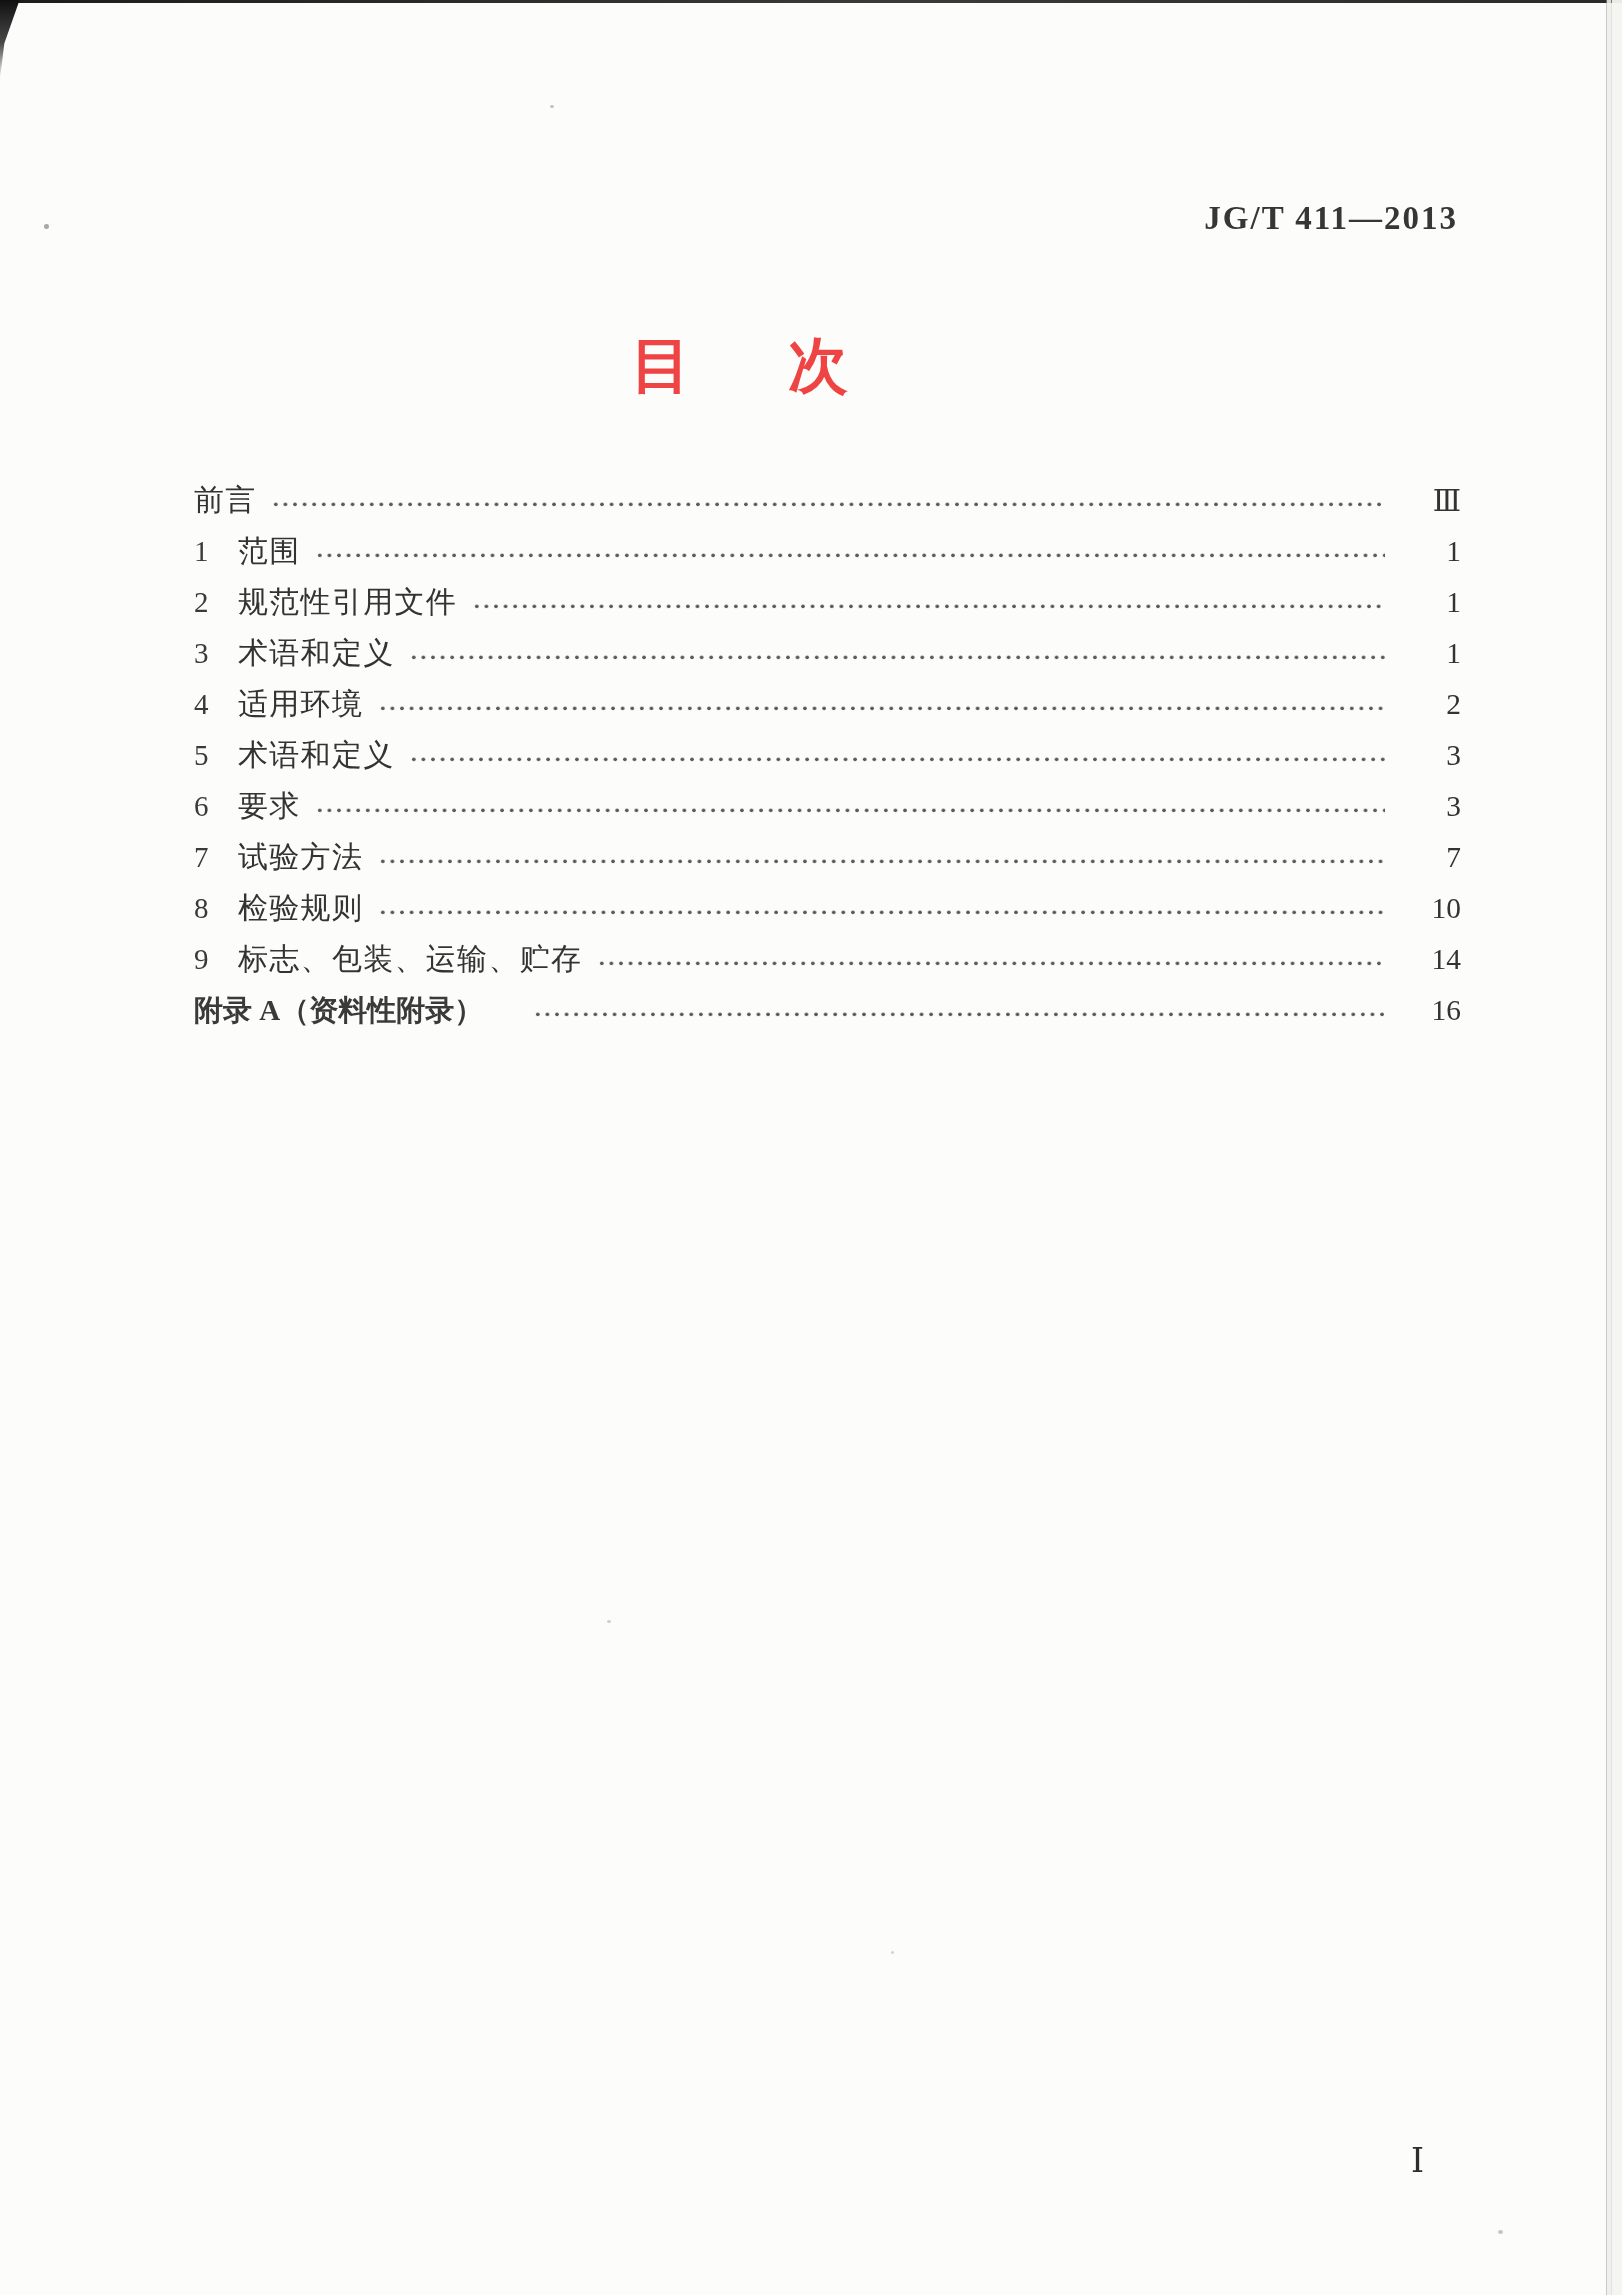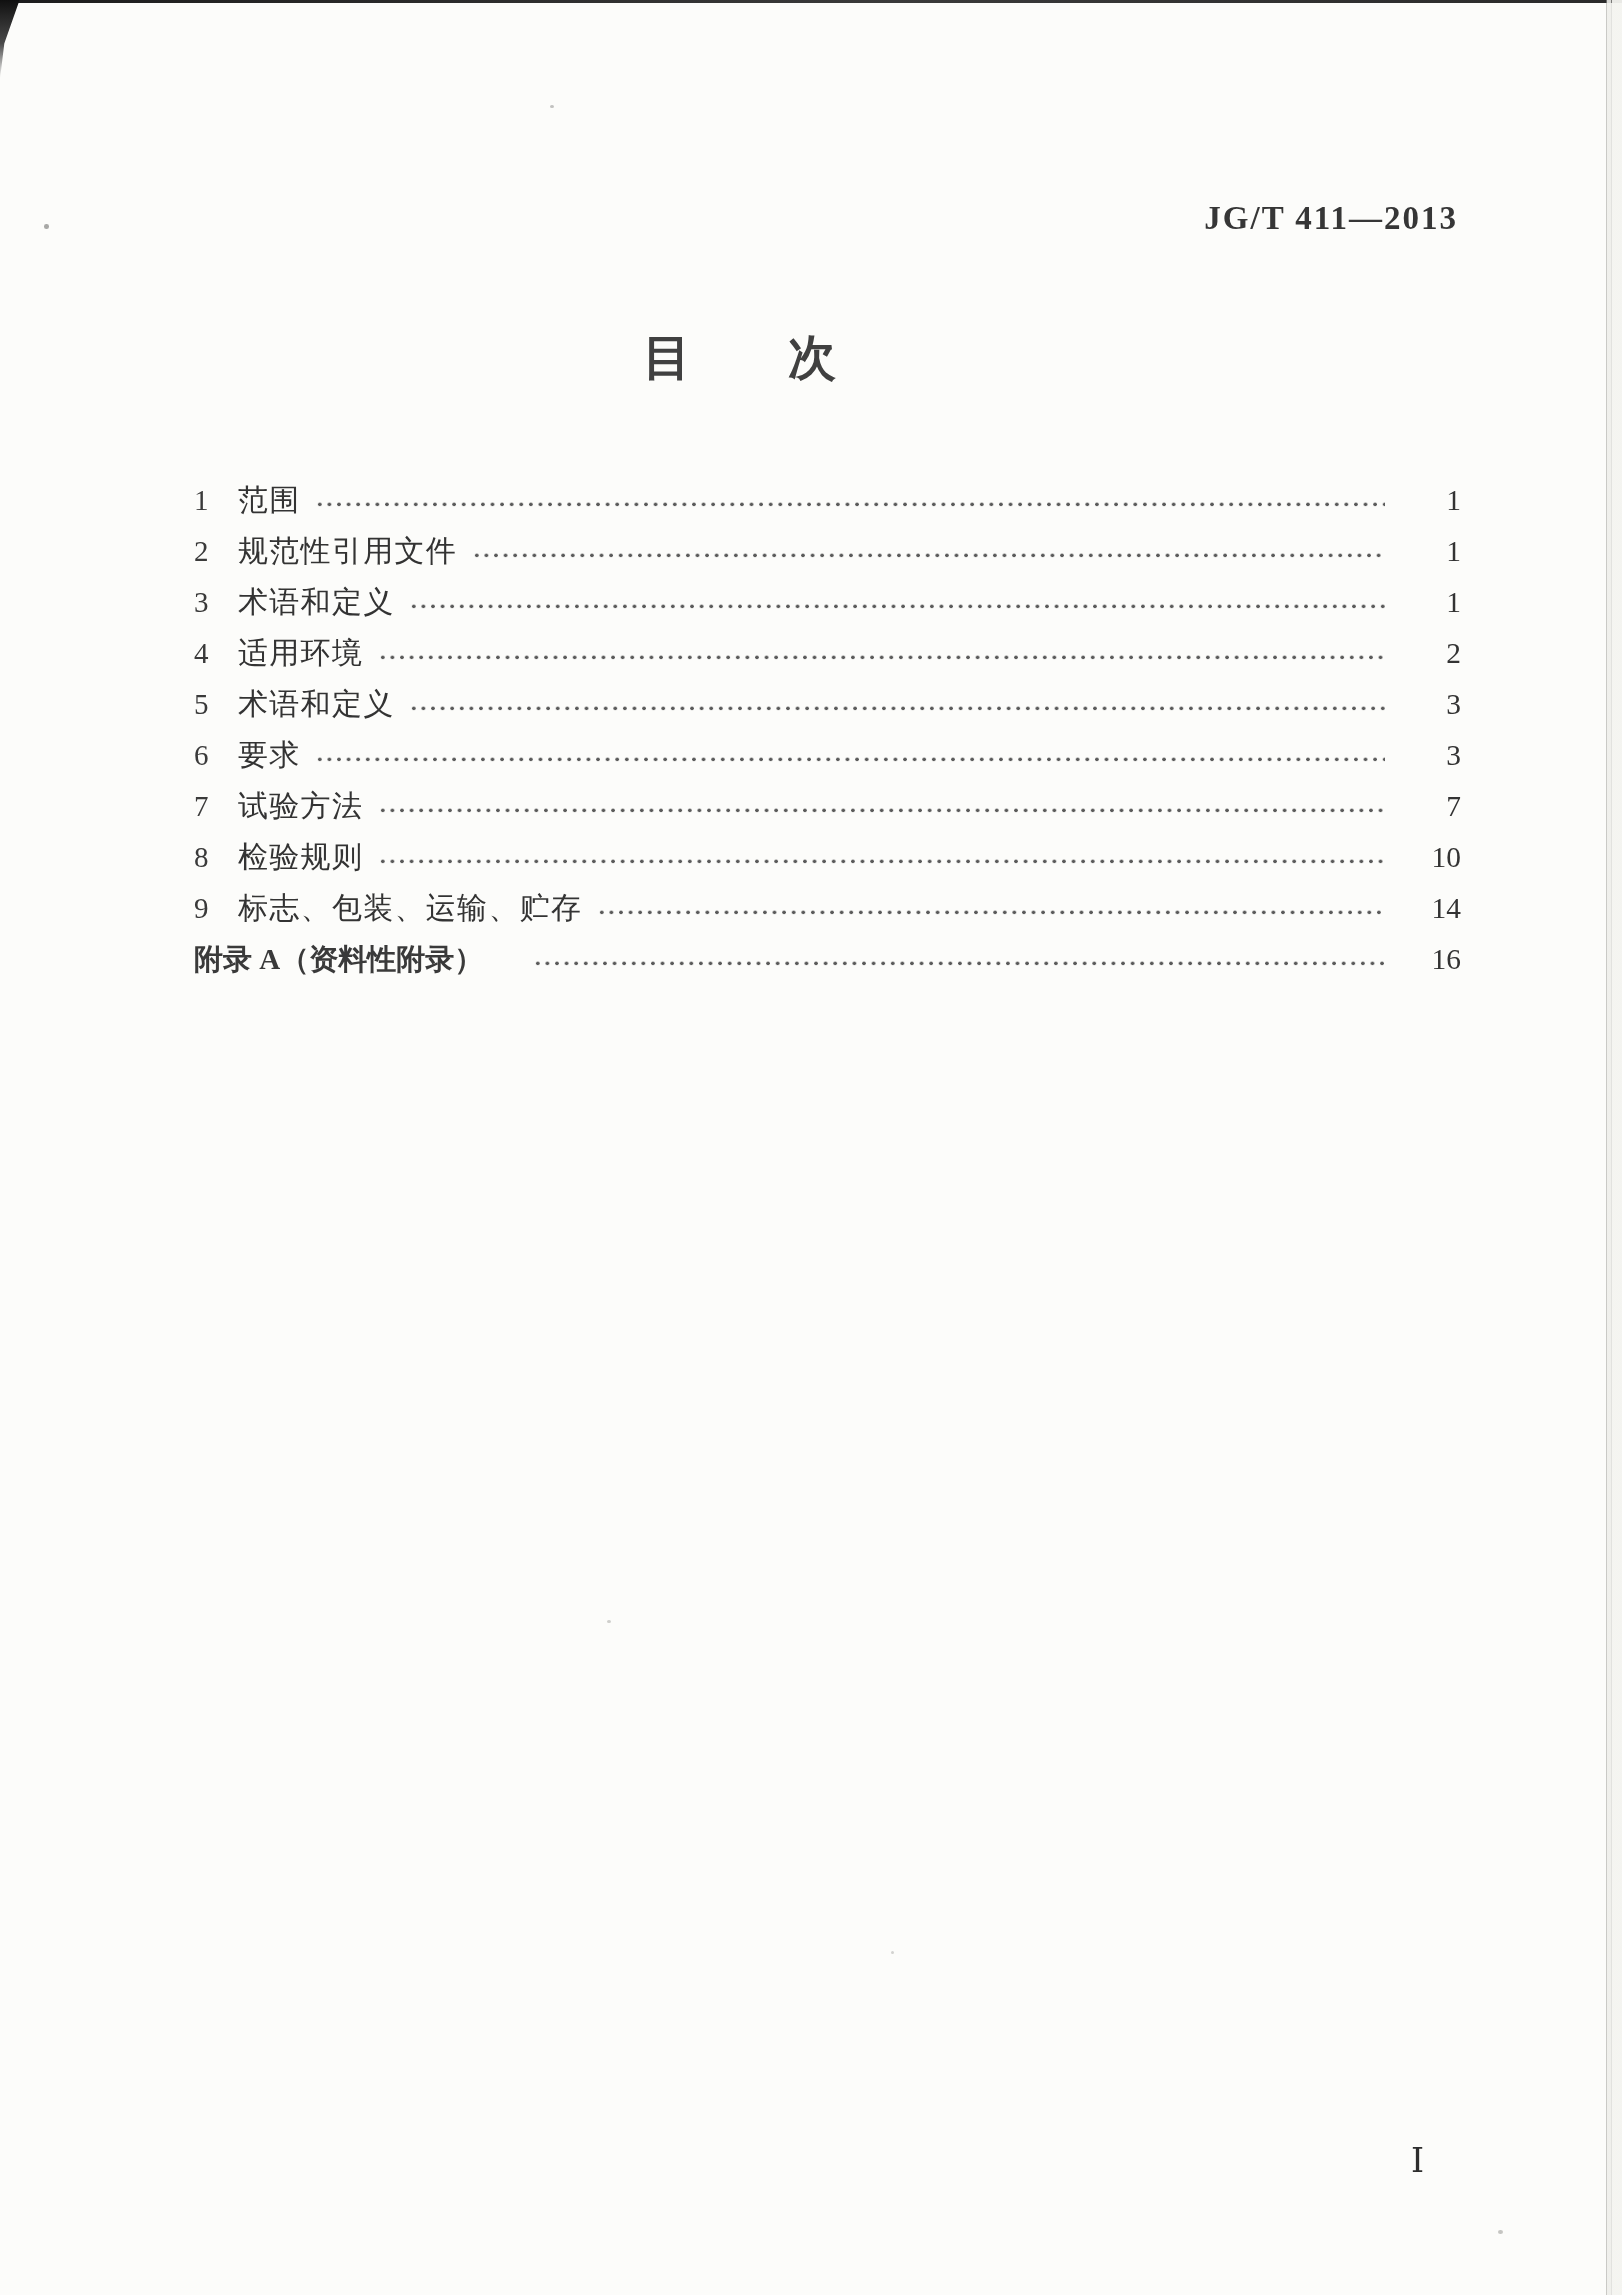--- a/index.html
+++ b/index.html
@@ -51,22 +51,22 @@
     font-size: 33px; font-weight: 700;
     letter-spacing: 2px;
     color: #363636;
     white-space: nowrap;
   }
   .doc-title {
     position: absolute;
     top: 326px; left: 0;
     width: 1479px;
     text-align: center;
-    font-size: 48px; font-weight: 700;
-    color: #404040;
+    font-size: 60px; font-weight: 700;
+    color: #ef4444;
   }
   .doc-title span { letter-spacing: 97px; margin-right: -97px; }
 
   .toc-list {
     position: absolute;
     top: 475px; left: 194px;
     width: 1267px;
   }
   .toc-row {
     display: flex;
@@ -114,20 +114,26 @@
   <div class="speck s4"></div>
   <div class="speck s5"></div>
 
   <div class="doc-header">JG/T 411—2013</div>
 
   <div class="doc-title">
     <span>目次</span>
   </div>
 
   <div class="toc-list">
+    <div class="toc-row">
+
+      <span class="toc-label">前言</span>
+      <div class="toc-leader"></div>
+      <span class="toc-page">Ⅲ</span>
+    </div>
 
     <div class="toc-row">
       <span class="toc-num">1</span>
       <span class="toc-label">范围</span>
       <div class="toc-leader"></div>
       <span class="toc-page">1</span>
     </div>
 
     <div class="toc-row">
       <span class="toc-num">2</span>

